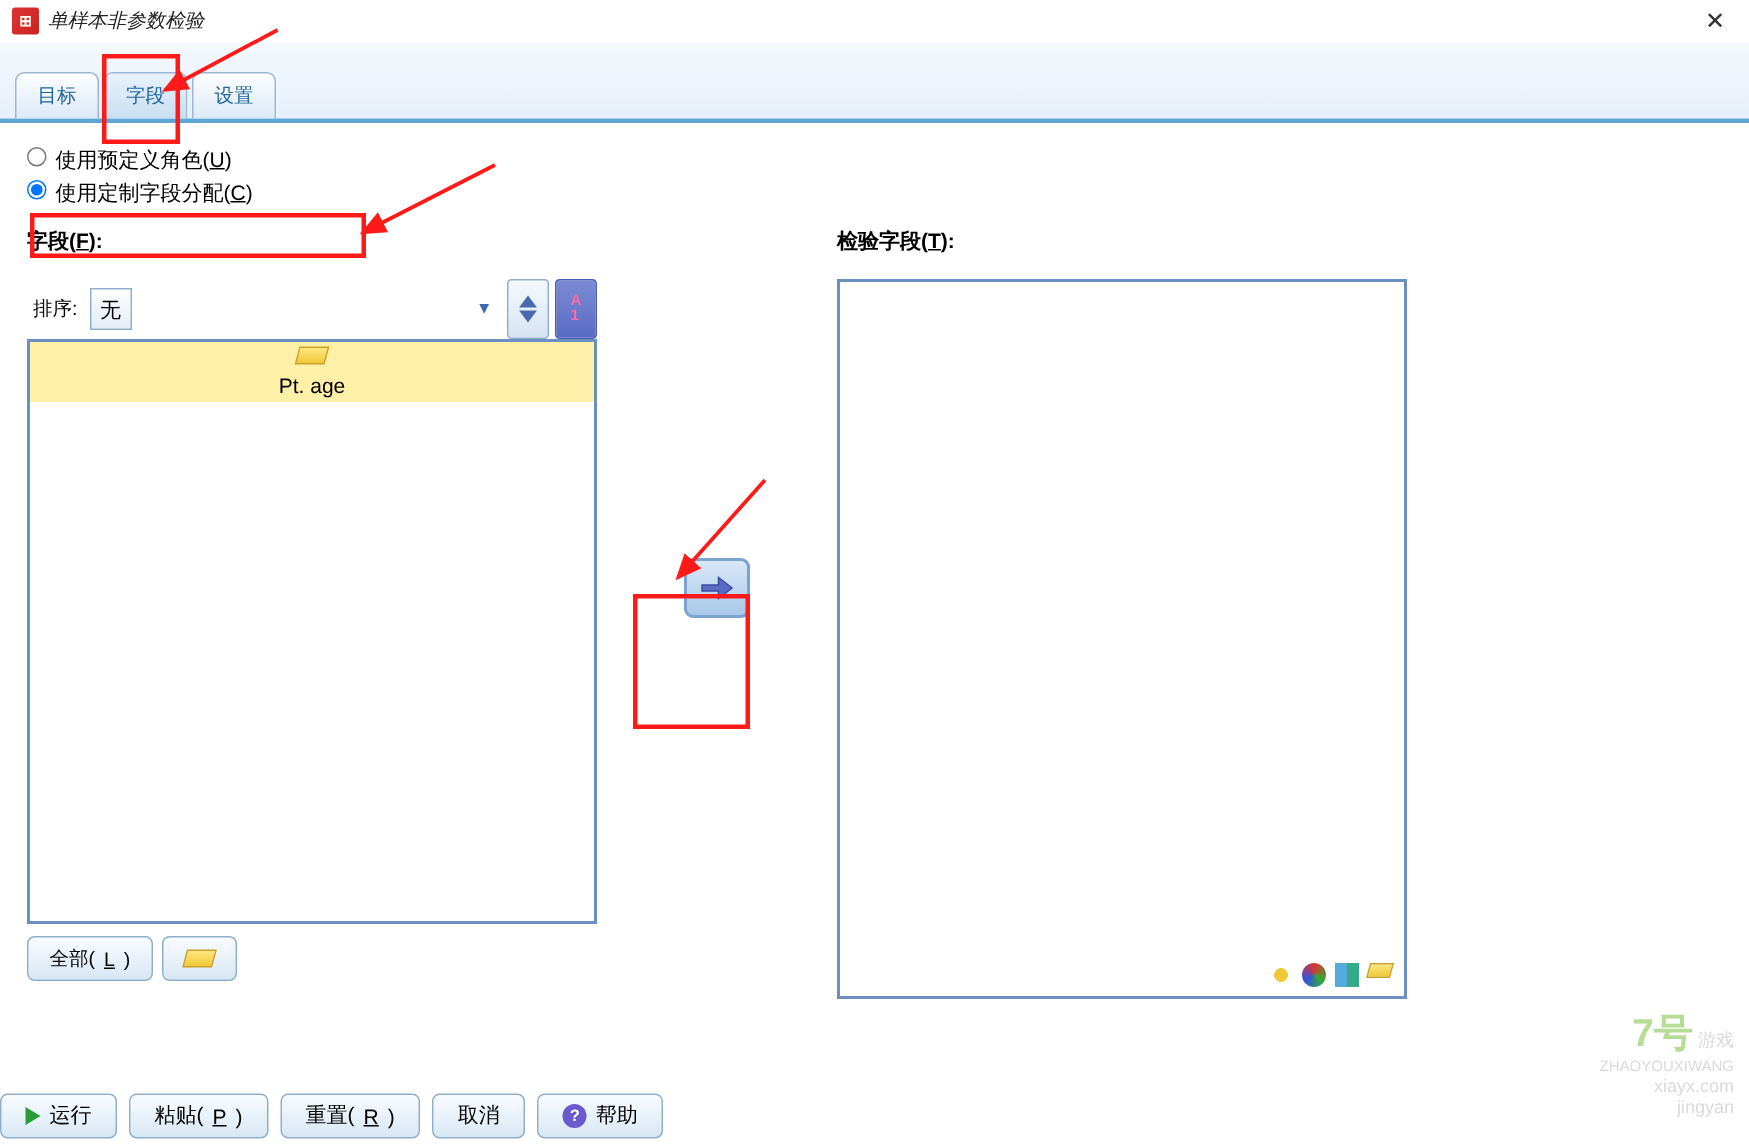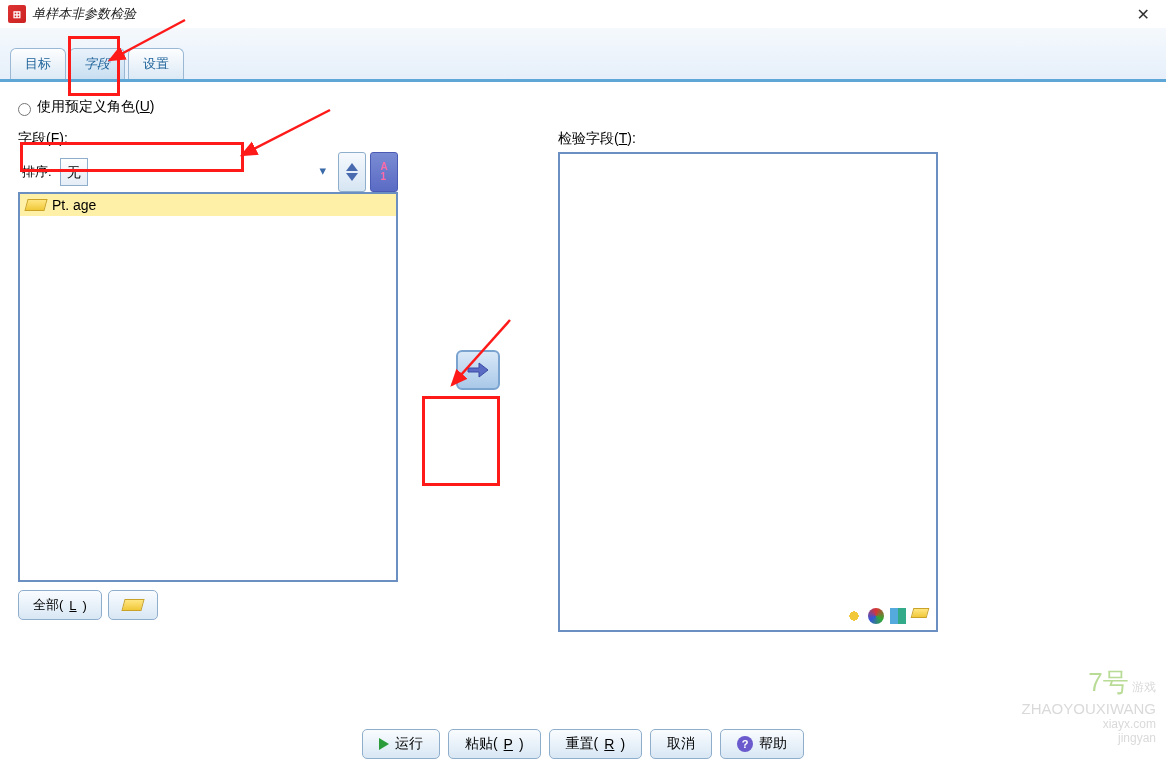--- a/index.html
+++ b/index.html
@@ -50,51 +50,51 @@
   background: linear-gradient(#fdfeff,#dce9f5);
   border: 1px solid #9ab8d4;
   border-bottom: none;
   border-radius: 6px 6px 0 0;
   margin-right: 3px;
   color: #22659b;
   cursor: pointer;
 }
 .tab.active {
   background: linear-gradient(#e9f2fb,#c8dff2);
-  font-style: italic;
 }
 .content {
   padding: 12px 18px;
   position: relative;
 }
 .radio-row {
   display: flex;
-  align-items: flex-end;
+  align-items: flex-start;
   margin: 4px 0;
   font-size: 14px;
 }
 .radio-row input { margin-right: 6px; }
 .underline { text-decoration: underline; }
 .two-col {
   display: flex;
   margin-top: 14px;
   align-items: flex-start;
 }
 .col-left { width: 380px; }
 .col-mid {
   width: 160px;
   display: flex;
   align-items: center;
   justify-content: center;
   height: 480px;
 }
 .col-right { flex: 1; }
 .section-label {
-  margin-bottom: 4px;
+  margin-bottom: 16px;
   font-size: 14px;
+  font-weight: bold;
 }
 .sort-row {
   display: flex;
   align-items: center;
   gap: 4px;
   margin-bottom: 0;
 }
 .sort-row span { padding: 0 4px; }
 .sort-select {
   flex: 1;
@@ -123,20 +123,21 @@
   height: 390px;
   background: #fff;
   overflow: auto;
 }
 .list-item {
   display: flex;
   align-items: center;
   padding: 3px 6px;
   gap: 6px;
   font-size: 14px;
+  flex-direction: column;
 }
 .list-item.sel {
   background: #fff0a8;
 }
 .ruler-icon {
   width: 20px; height: 12px;
   background: linear-gradient(#ffe680,#f0c838);
   border: 1px solid #c9a227;
   transform: skewX(-15deg);
 }
@@ -171,21 +172,20 @@
   height: 480px;
   background: #fff;
   width: 380px;
   position: relative;
 }
 .footer {
   position: absolute;
   bottom: 6px;
   left: 0; right: 0;
   display: flex;
-  justify-content: center;
   gap: 8px;
 }
 .footer .pill-btn { font-size: 14px; padding: 5px 16px; }
 .play-tri {
   width: 0; height: 0;
   border-left: 10px solid #2a9d3a;
   border-top: 6px solid transparent;
   border-bottom: 6px solid transparent;
 }
 .help-q {
@@ -214,21 +214,21 @@
 .wm {
   position: absolute;
   right: 10px; bottom: 20px;
   color: #bbb;
   opacity: 0.55;
   font-size: 12px;
   text-align: right;
 }
 .wm .logo7 {
   font-size: 26px;
-  font-weight: normal;
+  font-weight: bold;
   color: #7fbf3f;
 }
 .mini-icons {
   position: absolute;
   right: 8px;
   bottom: 6px;
   display: flex;
   gap: 6px;
 }
 .mini-icons span {
@@ -280,20 +280,24 @@
   <div class="tab">目标</div>
   <div class="tab active">字段</div>
   <div class="tab">设置</div>
 </div>
 
 <div class="content">
 
   <label class="radio-row">
     <input type="radio" name="rolemode" style="">
     <span><span>使用预定义角色(</span><span class="underline">U</span><span>)</span></span>
+  </label>
+  <label class="radio-row">
+    <input type="radio" name="rolemode" checked="" style="">
+    <span><span>使用定制字段分配(</span><span class="underline">C</span><span>)</span></span>
   </label>
 
   <div class="two-col">
 
     <div class="col-left">
       <div class="section-label">
         <span>字段(</span><span class="underline">F</span><span>):</span>
       </div>
       <div class="sort-row">
         <span>排序:</span>
@@ -404,16 +408,16 @@
         <marker id="ah3" markerWidth="8" markerHeight="8" refX="6" refY="3" orient="auto">
           <path d="M0,0 L7,3 L0,6 Z" fill="#ff1a1a"></path>
         </marker>
       </defs>
   <line x1="70" y1="0" x2="12" y2="65" stroke="#ff1a1a" stroke-width="2.5" marker-end="url(#ah3)"></line>
     </svg>
 </div>
 
 <div class="wm">
   <div><span class="logo7">7号</span> <span>游戏</span></div>
-  <div style="font-size:15px">ZHAOYOUXIWANG</div>
+  <div style="font-size:10px">ZHAOYOUXIWANG</div>
   <div>xiayx.com</div>
   <div>jingyan</div>
 </div>
 
 </body></html>

